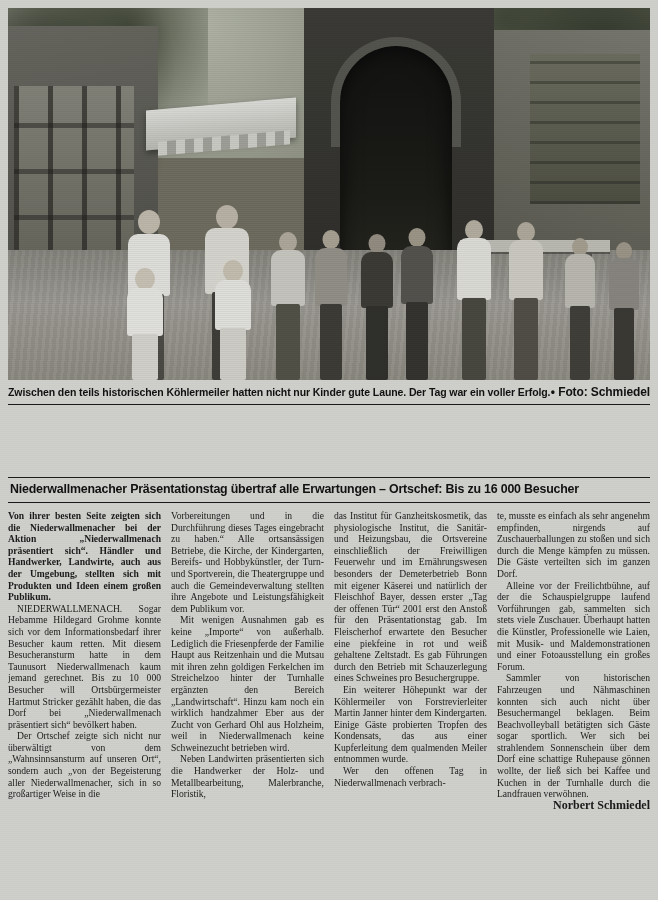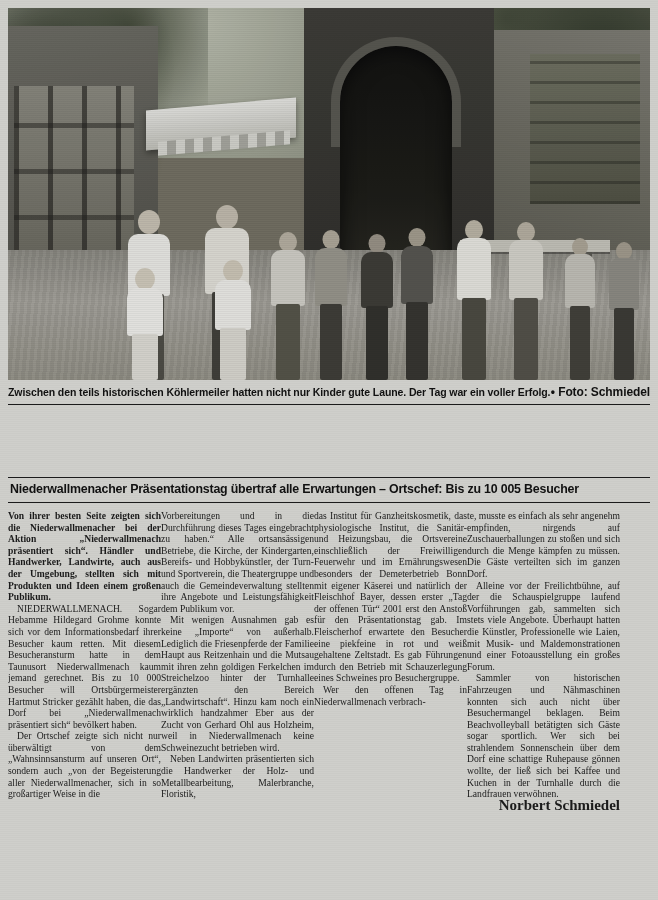--- a/index.html
+++ b/index.html
@@ -205,39 +205,40 @@
   }
 
   
   .columns {
     position: absolute;
     left: 8px;
     top: 510px;
     width: 642px;
     height: 384px;
     display: flex;
+    gap: 10px;
   }
   .col {
     width: 153px;
     font-size: 9.6px;
     line-height: 11.6px;
     text-align: justify;
     text-justify: inter-word;
     hyphens: auto;
     color: #1b1b1b;
     overflow: hidden;
     position: relative;
   }
   .col p { margin: 0; text-indent: 9px; }
   .col p.lead { text-indent: 0; font-weight: bold; }
   .col p.noindent { text-indent: 0; }
   .byline {
     text-align: right;
     font-weight: bold;
-    font-size: 15px;
+    font-size: 12px;
     margin-top: 2px;
     text-indent: 0;
   }
 
   
   .grain {
     position: absolute; inset: 0; pointer-events: none;
     background-image:
       repeating-linear-gradient(0deg, rgba(0,0,0,0.035) 0 1px, rgba(255,255,255,0.02) 1px 2px);
     mix-blend-mode: multiply;
@@ -330,21 +331,21 @@
   <div class="caption-bar">
     <span>Zwischen den teils historischen Köhlermeiler hatten nicht nur Kinder gute Laune. Der Tag war ein voller Erfolg.</span>
     <span class="caption-credit">• Foto: Schmiedel</span>
   </div>
 
   <div class="rule top"></div>
 
 
   <div class="rule mid"></div>
 
-  <div class="subhead">Niederwallmenacher Präsentationstag übertraf alle Erwartungen – Ortschef: Bis zu 10 005 Besucher</div>
+  <div class="subhead">Niederwallmenacher Präsentationstag übertraf alle Erwartungen – Ortschef: Bis zu 16 000 Besucher</div>
 
   <div class="rule sub"></div>
 
   <div class="columns">
 
     <div class="col">
       <p class="lead">Von ihrer besten Seite zeigten sich die Niederwallmenacher bei der Aktion „Niederwallmenach präsentiert sich“. Händler und Handwerker, Landwirte, auch aus der Umgebung, stellten sich mit Produkten und Ideen einem großen Publikum.</p>
       <p>NIEDERWALLMENACH. Sogar Hebamme Hildegard Grohme konnte sich vor dem Informationsbedarf ihrer Besucher kaum retten. Mit diesem Besucheransturm hatte in dem Taunusort Niederwallmenach kaum jemand gerechnet. Bis zu 10 000 Besucher will Ortsbürgermeister Hartmut Stricker gezählt haben, die das Dorf bei „Niederwallmenach präsentiert sich“ bevölkert haben.</p>
       <p>Der Ortschef zeigte sich nicht nur überwältigt von dem „Wahnsinnsansturm auf unseren Ort“, sondern auch „von der Begeisterung aller Niederwallmenacher, sich in so großartiger Weise in die</p>
     </div>
@@ -352,27 +353,28 @@
     <div class="col">
 
       <p class="noindent">Vorbereitungen und in die Durchführung dieses Tages eingebracht zu haben.“ Alle ortsansässigen Betriebe, die Kirche, der Kindergarten, Bereifs- und Hobbykünstler, der Turn- und Sportverein, die Theatergruppe und auch die Gemeindeverwaltung stellten ihre Angebote und Leistungsfähigkeit dem Publikum vor.</p>
       <p>Mit wenigen Ausnahmen gab es keine „Importe“ von außerhalb. Lediglich die Friesenpferde der Familie Haupt aus Reitzenhain und die Mutsau mit ihren zehn goldigen Ferkelchen im Streichelzoo hinter der Turnhalle ergänzten den Bereich „Landwirtschaft“. Hinzu kam noch ein wirklich handzahmer Eber aus der Zucht von Gerhard Ohl aus Holzheim, weil in Niederwallmenach keine Schweinezucht betrieben wird.</p>
       <p>Neben Landwirten präsentierten sich die Handwerker der Holz- und Metallbearbeitung, Malerbranche, Floristik,</p>
     </div>
 
     <div class="col">
 
       <p class="noindent">das Institut für Ganzheitskosmetik, das physiologische Institut, die Sanitär- und Heizungsbau, die Ortsvereine einschließlich der Freiwilligen Feuerwehr und im Ernährungswesen besonders der Demeterbetrieb Bonn mit eigener Käserei und natürlich der Fleischhof Bayer, dessen erster „Tag der offenen Tür“ 2001 erst den Anstoß für den Präsentationstag gab. Im Fleischerhof erwartete den Besucher eine piekfeine in rot und weiß gehaltene Zeltstadt. Es gab Führungen durch den Betrieb mit Schauzerlegung eines Schweines pro Besuchergruppe.</p>
+      <p>Ein weiterer Höhepunkt war der Köhlermeiler von Forstrevierleiter Martin Janner hinter dem Kindergarten. Einige Gäste probierten Tropfen des Kondensats, das aus einer Kupferleitung dem qualmenden Meiler entnommen wurde.</p>
       <p>Wer den offenen Tag in Niederwallmenach verbrach-</p>
     </div>
 
     <div class="col">
 
       <p class="noindent">te, musste es einfach als sehr angenehm empfinden, nirgends auf Zuschauerballungen zu stoßen und sich durch die Menge kämpfen zu müssen. Die Gäste verteilten sich im ganzen Dorf.</p>
-      <p>Alleine vor der Freilichtbühne, auf der die Schauspielgruppe laufend Vorführungen gab, sammelten sich stets viele Angebote. Überhaupt hatten die Künstler, Professionelle wie Laien, mit Musik- und Maldemonstrationen und einer Fotoausstellung ein großes Forum.</p>
+      <p>Alleine vor der Freilichtbühne, auf der die Schauspielgruppe laufend Vorführungen gab, sammelten sich stets viele Zuschauer. Überhaupt hatten die Künstler, Professionelle wie Laien, mit Musik- und Maldemonstrationen und einer Fotoausstellung ein großes Forum.</p>
       <p>Sammler von historischen Fahrzeugen und Nähmaschinen konnten sich auch nicht über Besuchermangel beklagen. Beim Beachvolleyball betätigten sich Gäste sogar sportlich. Wer sich bei strahlendem Sonnenschein über dem Dorf eine schattige Ruhepause gönnen wollte, der ließ sich bei Kaffee und Kuchen in der Turnhalle durch die Landfrauen verwöhnen.</p>
       <p class="byline">Norbert Schmiedel</p>
     </div>
 
   </div>
 
   <div class="grain"></div>
 </div>
 
 </body></html>

